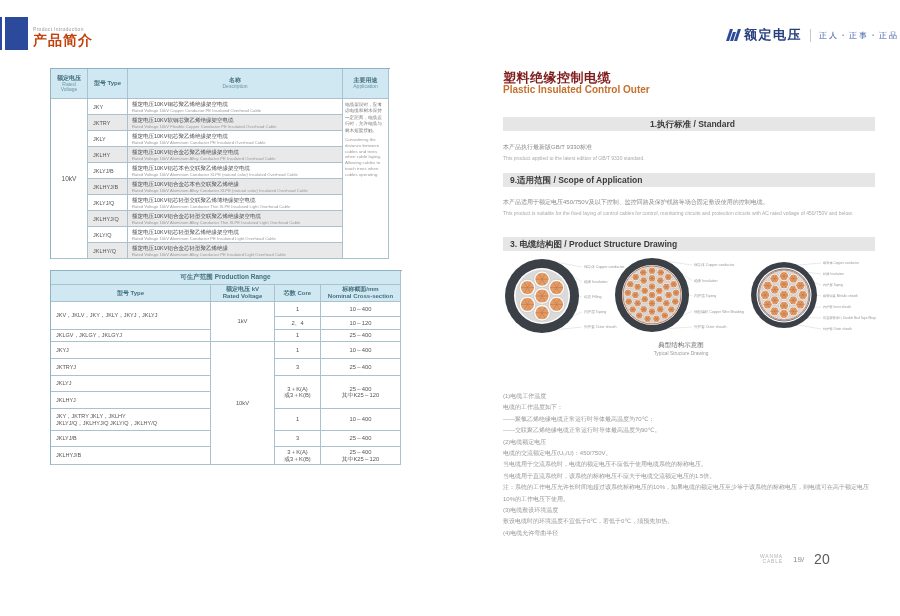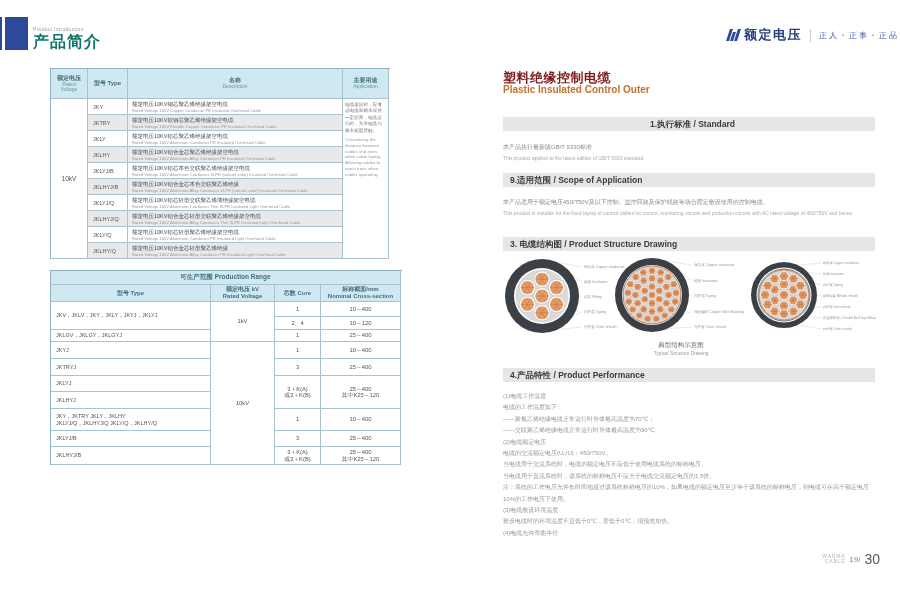--- a/index.html
+++ b/index.html
@@ -4,21 +4,21 @@
 <style>
   html,body{margin:0;padding:0;background:#fff;}
   body{font-family:"Liberation Sans","DejaVu Sans",sans-serif;}
   #page{position:relative;width:900px;height:616px;background:#ffffff;overflow:hidden;}
   .abs{position:absolute;}
 
   
   .accent-bar{left:0;top:17px;width:2px;height:33px;background:#2b4a9b;}
   .accent-square{left:5px;top:17px;width:23px;height:33px;background:#2b4a9b;}
   .intro-en{left:33px;top:26px;font-size:5px;color:#9a9a9a;letter-spacing:.3px;}
-  .intro-cn{left:33px;top:32px;font-size:16px;font-weight:bold;color:#0f766e;letter-spacing:1px;}
+  .intro-cn{left:33px;top:32px;font-size:14px;font-weight:bold;color:#c2410c;letter-spacing:1px;}
   .logo-wrap{left:728px;top:26px;height:18px;display:flex;align-items:center;gap:5px;}
   .logo-mark{display:flex;gap:1px;transform:skewX(-18deg);}
   .logo-mark i{display:block;width:3px;height:12px;background:#2b4a9b;}
   .logo-mark i:nth-child(2){height:9px;margin-top:3px;}
   .logo-name{font-size:13px;font-weight:bold;color:#28407e;letter-spacing:1.5px;}
   .logo-div{width:1px;height:13px;background:#c8c8c8;margin:0 3px;}
   .logo-slogan{font-size:8px;color:#3a57a8;letter-spacing:2px;}
 
   
   .gtable{display:grid;border-top:1px solid #8fb3c4;border-left:1px solid #8fb3c4;background:#fff;}
@@ -44,21 +44,21 @@
   .title-en{left:503px;top:84px;font-size:10px;font-weight:bold;color:#c4702f;}
   .sec-bar{left:503px;width:372px;height:14px;background:#e6e6e6;font-size:8.5px;font-weight:bold;color:#3c3c3c;line-height:14px;padding-left:7px;box-sizing:border-box;}
   .body-cn{font-size:6px;color:#8a8a8a;line-height:9px;}
   .body-en{font-size:5px;color:#aaaaaa;line-height:8px;}
   .perf{left:503px;top:391px;width:372px;font-size:6px;color:#989898;line-height:11.4px;}
   .caption{left:482px;top:341px;width:398px;text-align:center;}
   .caption .cn{font-size:6.5px;color:#666;}
   .caption .en{font-size:4.8px;color:#9a9a9a;margin-top:1px;}
 
   
-  .footer{left:760px;top:551px;width:120px;display:flex;justify-content:flex-end;align-items:center;gap:4px;}
+  .footer{left:760px;top:551px;width:120px;display:flex;align-items:center;gap:10px;}
   .brand{text-align:right;font-size:5px;color:#b4b4b4;letter-spacing:.8px;line-height:5.5px;}
   .pg-small{font-size:8px;color:#8a8a8a;}
   .pg-large{font-size:14px;color:#5a5a5a;}
 </style>
 </head>
 <body>
 
 <div id="page">
 
   <div class="abs accent-bar"></div>
@@ -762,21 +762,20 @@
         <text x="341" y="62.3" font-size="3.2" fill="#999">双面胶带绕包 Double Bed Tape Wrap</text>
         <line x1="315.9464026374431" y1="67.90815697220944" x2="339" y2="72" stroke="#c4c4c4" stroke-width="0.4"></line>
         <text x="341" y="73.3" font-size="3.2" fill="#999">外护套 Outer sheath</text>
       </g>
     </svg>
   <div class="abs caption">
     <div class="cn">典型结构示意图</div>
     <div class="en">Typical Structure Drawing</div>
   </div>
 
-  <div class="abs sec-bar" style="top:368px;">4.产品特性 / Product Performance</div>
   <div id="perf" class="abs perf">
       <div>(1)电缆工作温度</div>
       <div>电缆的工作温度如下：</div>
       <div>——聚氯乙烯绝缘电缆正常运行时导体最高温度为70℃；</div>
       <div>——交联聚乙烯绝缘电缆正常运行时导体最高温度为90℃。</div>
       <div>(2)电缆额定电压</div>
       <div>电缆的交流额定电压(U₀/U)：450/750V。</div>
       <div>当电缆用于交流系统时，电缆的额定电压不应低于使用电缆系统的标称电压。</div>
       <div>当电缆用于直流系统时，该系统的标称电压不应大于电缆交流额定电压的1.5倍。</div>
       <div>注：系统的工作电压允许长时间地超过该系统标称电压的10%，如果电缆的额定电压至少等于该系统的标称电压，则电缆可在高于额定电压10%的工作电压下使用。</div>
@@ -784,16 +783,16 @@
       <div>敷设电缆时的环境温度不宜低于0℃，若低于0℃，须预先加热。</div>
       <div>(4)电缆允许弯曲半径</div>
     </div>
 
   <div class="abs footer">
     <div class="brand">
       <div>WANMA</div>
       <div>CABLE</div>
     </div>
     <span class="pg-small">19/</span>
-    <span class="pg-large">30</span>
+    <span class="pg-large">20</span>
   </div>
 
 </div>
 
 </body></html>

